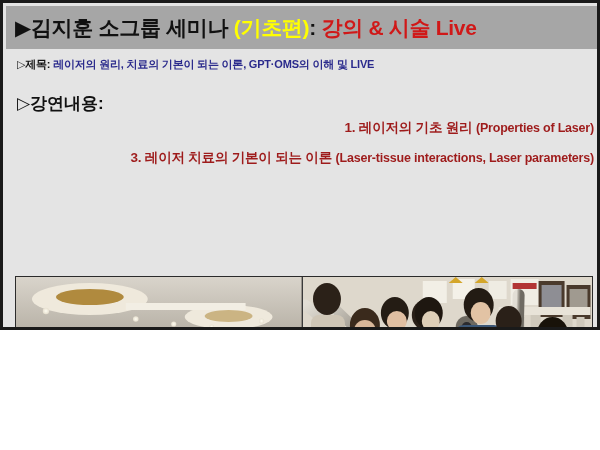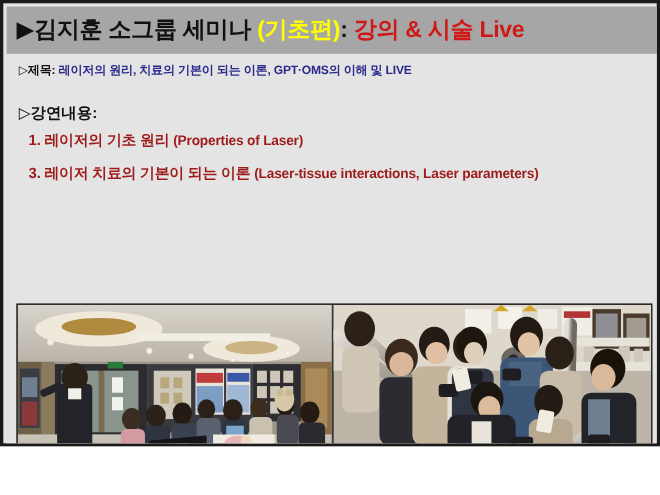--- a/index.html
+++ b/index.html
@@ -3,21 +3,21 @@
 <meta charset="utf-8">
 <style>
   html, body {
     margin: 0;
     padding: 0;
     background: #ffffff;
   }
   .slide {
     position: relative;
     width: 600px;
-    height: 406px;
+    height: 330px;
     box-sizing: border-box;
     background: #e4e4e4;
     border: 3px solid #1a1a1a;
     overflow: hidden;
     font-family: "Liberation Sans", "DejaVu Sans", sans-serif;
   }
   .title-band {
     position: absolute;
     left: 3px;
     top: 3px;
@@ -65,40 +65,41 @@
   }
   .s-marker { color: #111111; font-weight: bold; }
   .s-label  { color: #111111; font-weight: bold; }
   .s-body   { color: #2a2a8c; font-weight: bold; }
 
   .section-head {
     position: absolute;
     left: 11px;
     top: 46px;
     white-space: nowrap;
-    font-size: 14px;
+    font-size: 17px;
     font-weight: bold;
     color: #111111;
     line-height: 1;
   }
 
   .list-area {
     position: absolute;
     left: 20px;
     top: 72px;
     right: 6px;
   }
   .list-item {
     color: #9e1b1b;
     font-weight: bold;
     font-size: 13.5px;
     line-height: 1;
     margin-bottom: 16px;
     white-space: nowrap;
     letter-spacing: -0.2px;
+    text-align: right;
   }
   .li-en { font-size: 12.5px; }
 
   .photos {
     position: absolute;
     left: 9px;
     top: 227px;
     width: 578px;
     height: 170px;
     display: flex;

